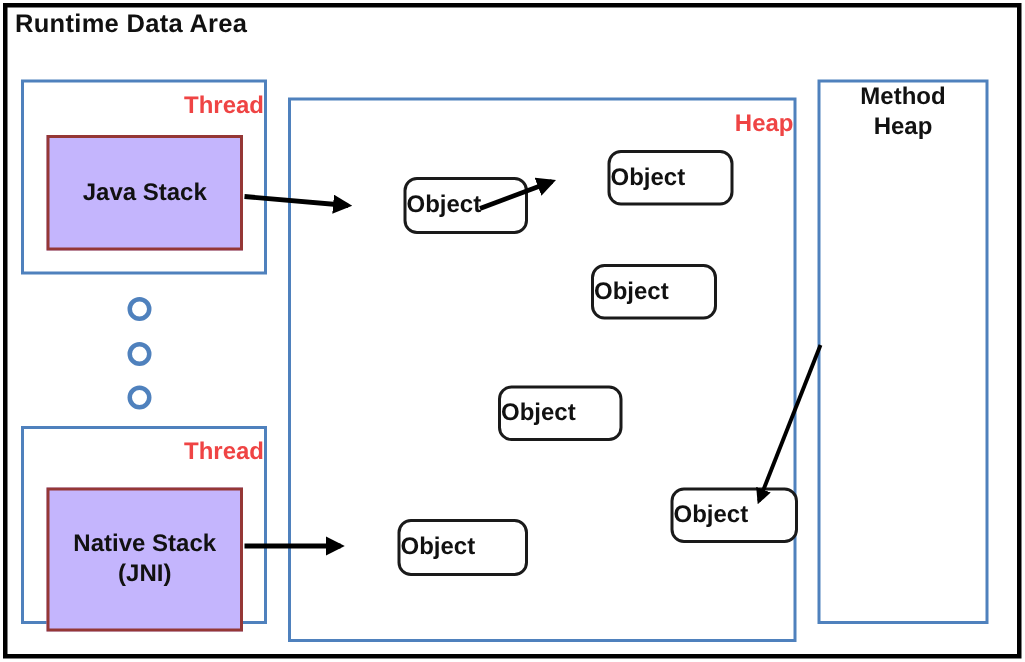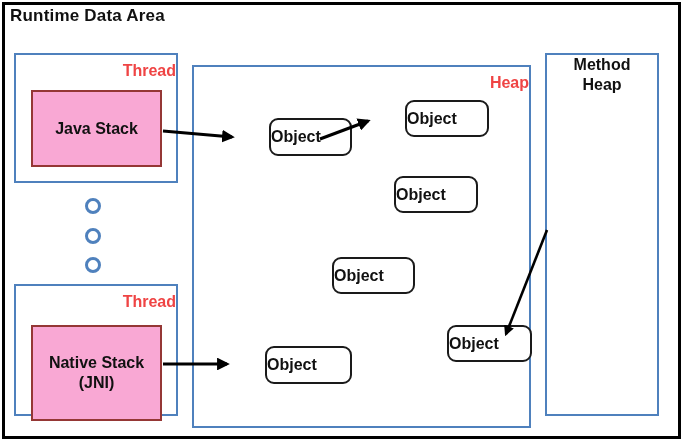--- a/index.html
+++ b/index.html
@@ -54,21 +54,21 @@
     text-align: center;
     font-size: 16px;
     font-weight: 600;
     line-height: 20px;
     color: #111;
   }
   .stack {
     position: absolute;
     border: 2px solid var(--stack-border, #953735);
     box-sizing: border-box;
-    background: #f9a8d4;
+    background: #c4b5fd;
     display: flex;
     flex-direction: column;
     align-items: center;
     justify-content: center;
     text-align: center;
     font-size: 16px;
     font-weight: 600;
     line-height: 20px;
     color: #111;
   }

